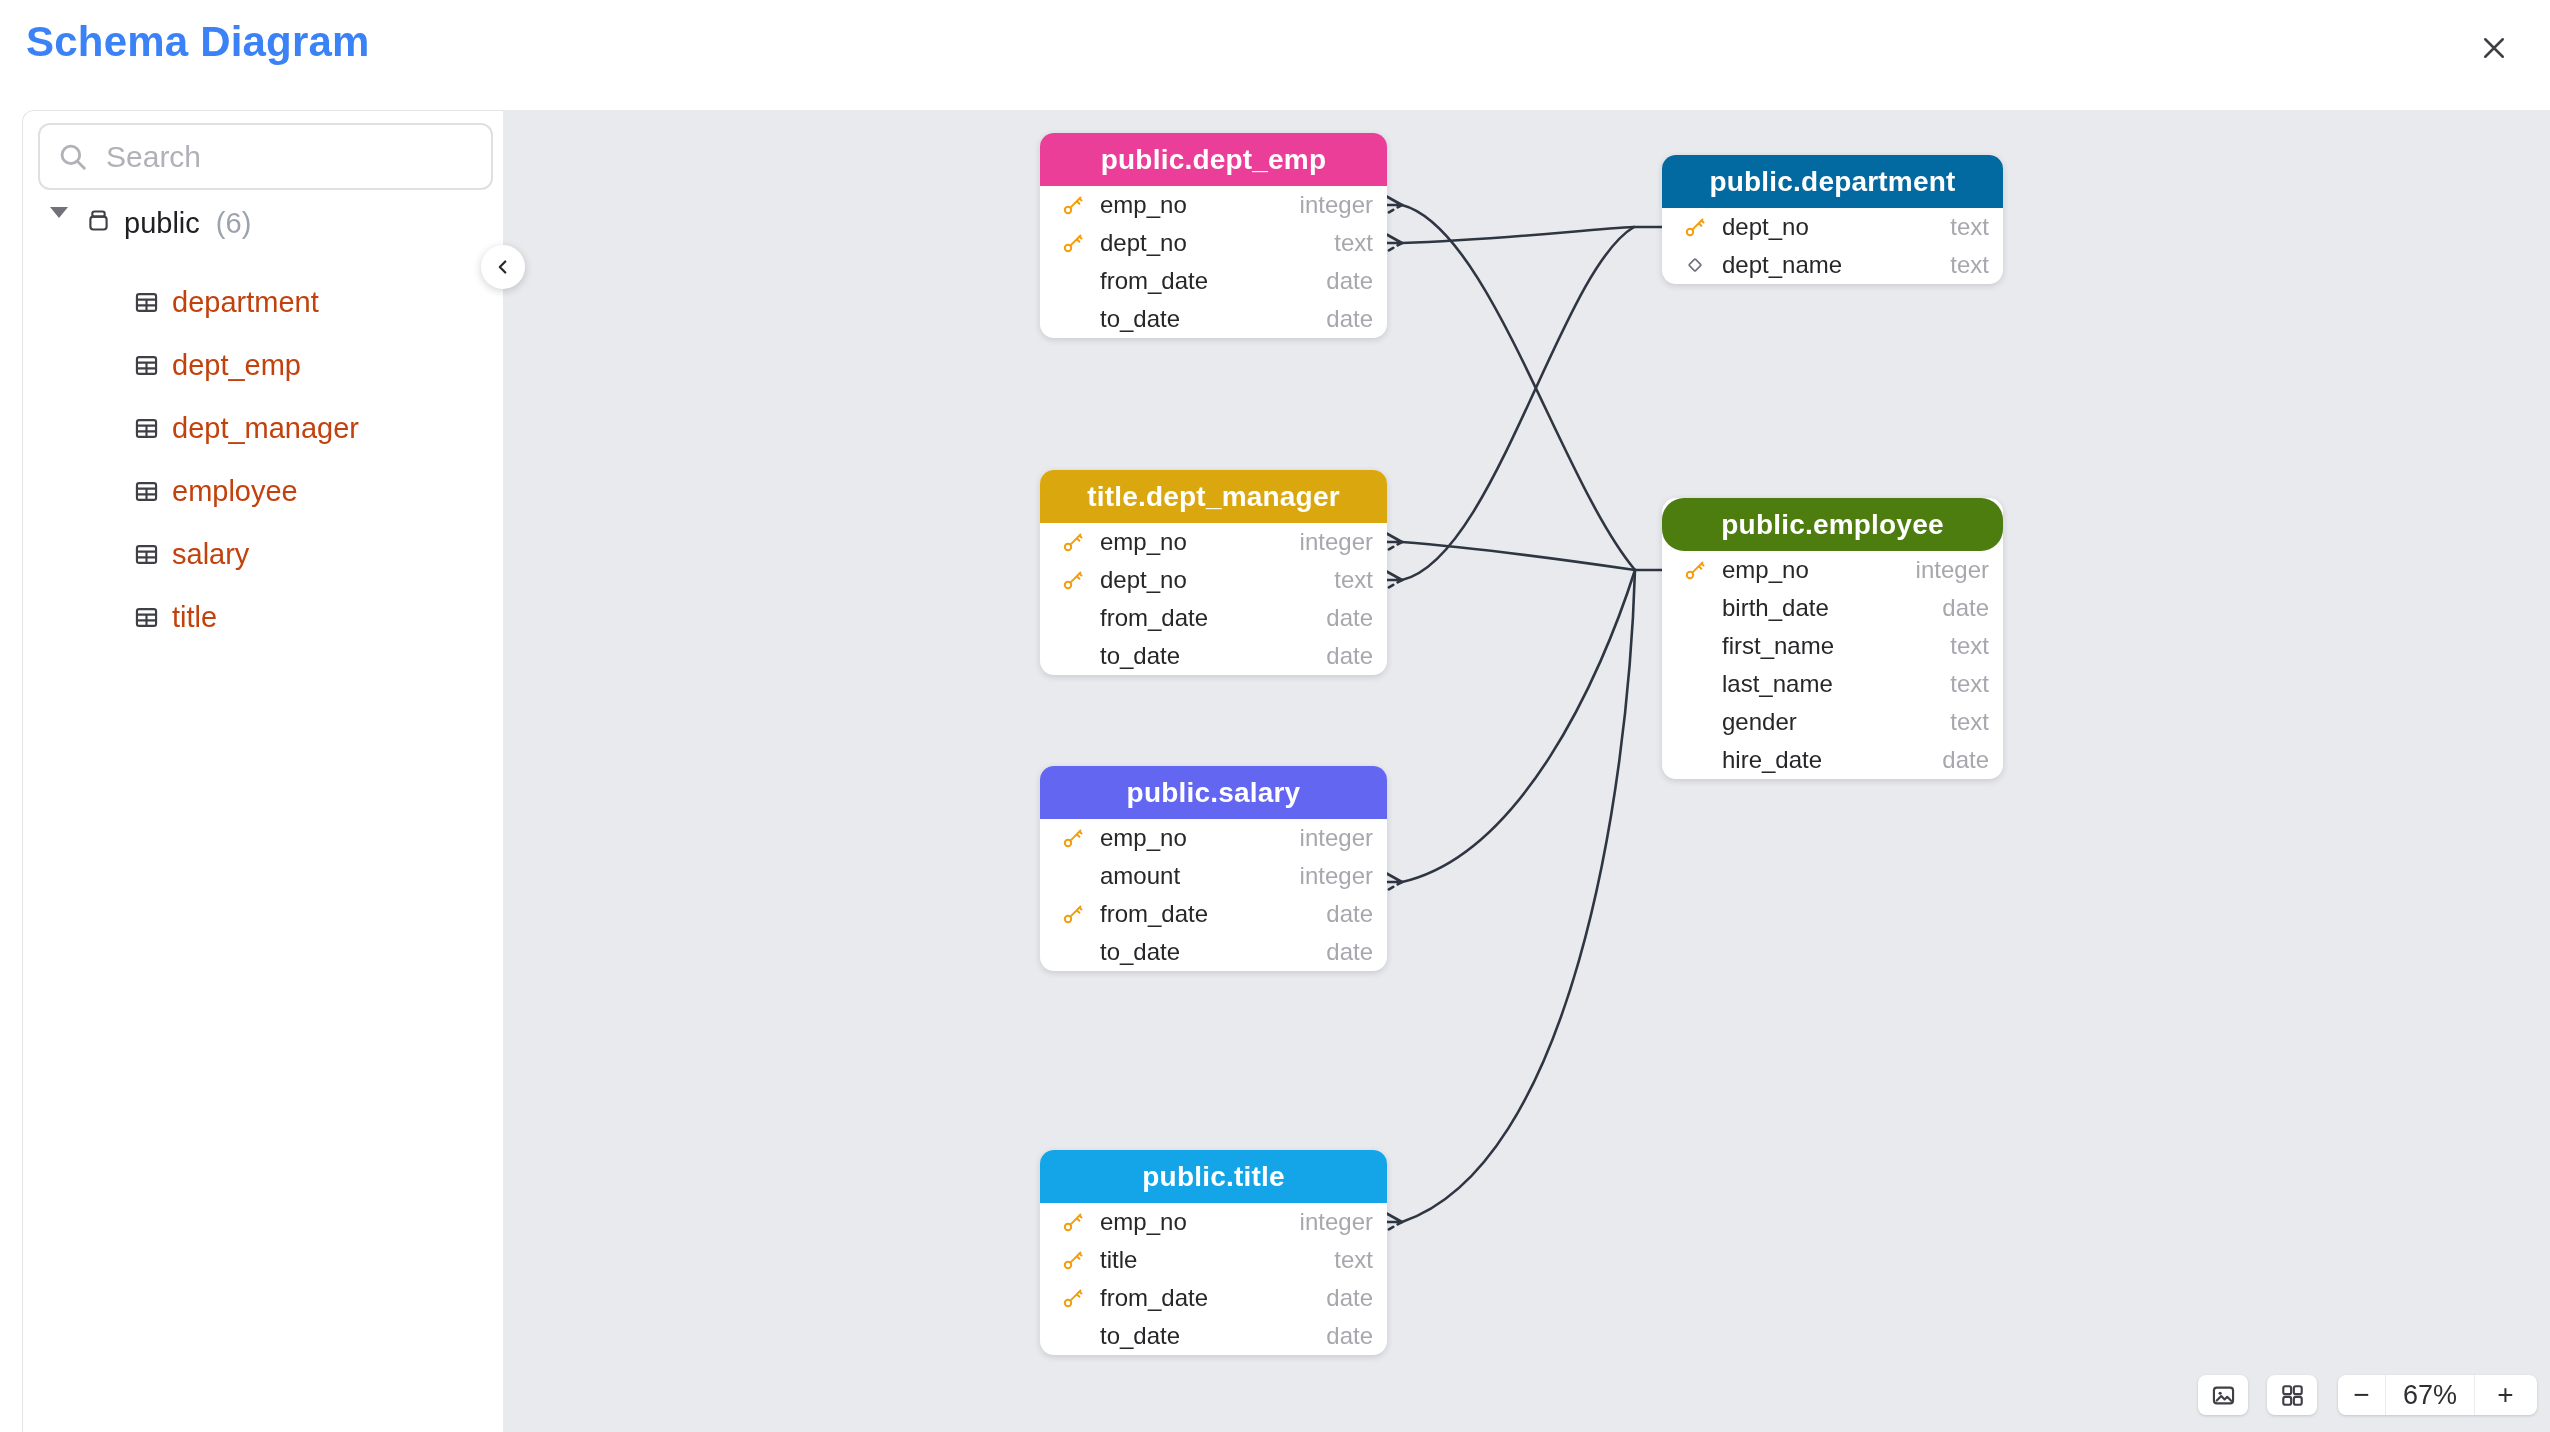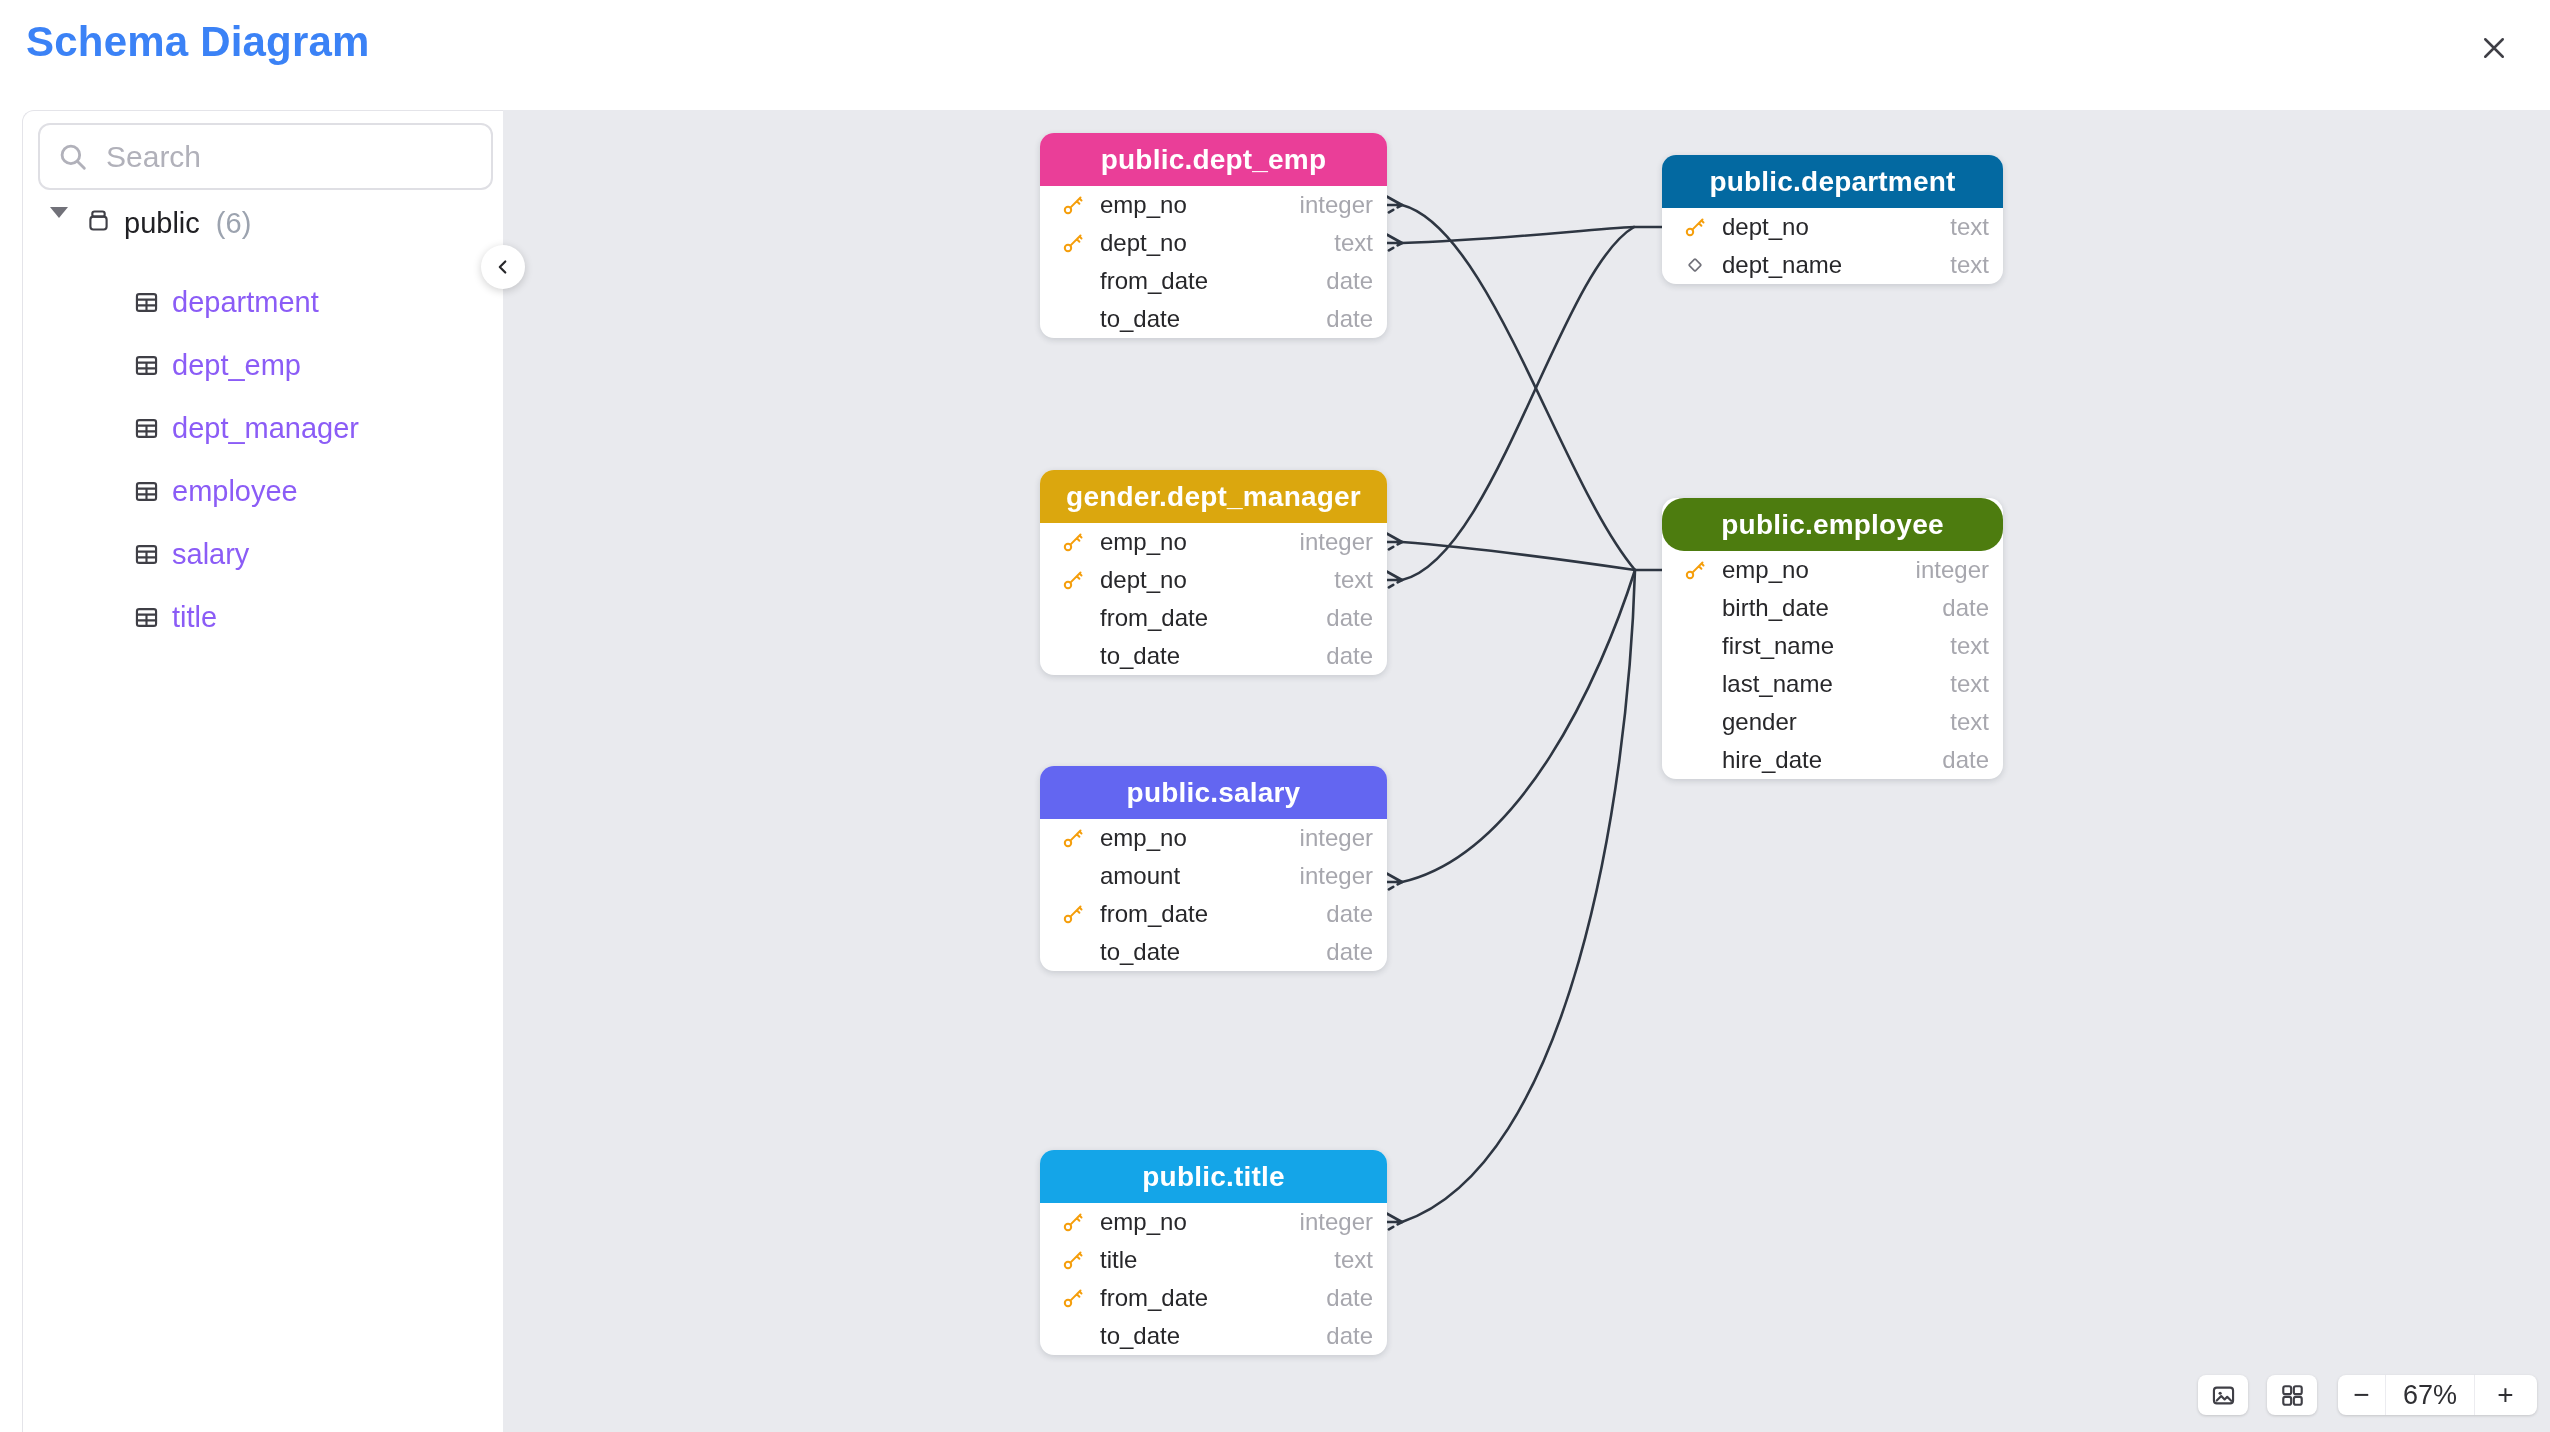--- a/index.html
+++ b/index.html
@@ -18,21 +18,21 @@
   .search-box{position:absolute;left:15px;top:12px;width:455px;height:67px;box-sizing:border-box;border:2px solid #dfdfe4;border-radius:12px;background:#fff;display:flex;align-items:center;padding:0 16px;}
   .search-box svg{flex:none;}
   .search-input{border:0;outline:none;flex:1;margin-left:14px;font-size:30px;color:#a21caf;font-family:"Liberation Sans",sans-serif;background:transparent;}
   .search-input::placeholder{color:#b1b1ba;}
   .tree{position:absolute;left:0;top:96px;right:0;}
   .tree-schema{height:64px;display:flex;align-items:flex-start;padding-left:27px;cursor:pointer;}
   .tree-schema .caret{width:0;height:0;border-left:9px solid transparent;border-right:9px solid transparent;border-top:11px solid #717179;margin-right:17px;}
   .tree-schema .label{font-size:29px;color:#202024;margin-left:12px;}
   .tree-schema .count{color:#9ca3af;margin-left:8px;}
   .tree-item{height:63px;display:flex;align-items:center;padding-left:110px;cursor:pointer;}
-  .tree-item .label{font-size:29px;color:#8b5cf6;margin-left:12px;}
+  .tree-item .label{font-size:29px;color:#c2410c;margin-left:12px;}
 
   .collapse-btn{position:absolute;left:481px;top:245px;width:44px;height:44px;border-radius:50%;background:#fff;border:0;box-shadow:0 2px 8px rgba(0,0,0,.18);cursor:pointer;display:flex;align-items:center;justify-content:center;z-index:6;padding:0;}
 
   
   .card{position:absolute;background:#fff;border-radius:14px;box-shadow:0 2px 6px rgba(30,41,59,.16);z-index:4;}
   .card-header{height:53px;border-radius:14px 14px 0 0;display:flex;align-items:center;justify-content:center;color:#fff;font-size:28px;font-weight:700;letter-spacing:.2px;}
   .card-row{height:38px;display:flex;align-items:center;padding:0 14px 0 20px;}
   .row-icon{width:26px;height:26px;margin-right:14px;flex:none;display:flex;align-items:center;justify-content:center;}
   .col-name{font-size:24px;color:#27272a;white-space:nowrap;}
   .col-type{margin-left:auto;font-size:24px;color:#a7a7ae;white-space:nowrap;}
@@ -138,21 +138,21 @@
           <svg width="22" height="22" viewBox="0 0 24 24">
             <rect x="7.2" y="7.2" width="9.6" height="9.6" rx="1" transform="rotate(45 12 12)" fill="none" stroke="#71717a" stroke-width="1.8"></rect>
           </svg>
         </span>
       <span class="col-name">dept_name</span>
       <span class="col-type">text</span>
     </div>
   </div>
 
   <div class="card" id="card-dept-manager">
-    <div class="card-header" style="background: rgb(219, 167, 14);">gender.dept_manager</div>
+    <div class="card-header" style="background: rgb(219, 167, 14);">title.dept_manager</div>
     <div class="card-row">
       <span class="row-icon">
           <svg width="24" height="24" viewBox="0 0 24 24" fill="none" stroke="#f59e0b" stroke-width="2" stroke-linecap="round" stroke-linejoin="round">
             <circle cx="7" cy="17" r="3.2"></circle>
             <path d="M9.4 14.6 L19.5 4.5 M15.8 8.2 L18.4 10.8 M18.5 5.5 L20.5 7.5"></path>
           </svg>
         </span>
       <span class="col-name">emp_no</span>
       <span class="col-type">integer</span>
     </div>

